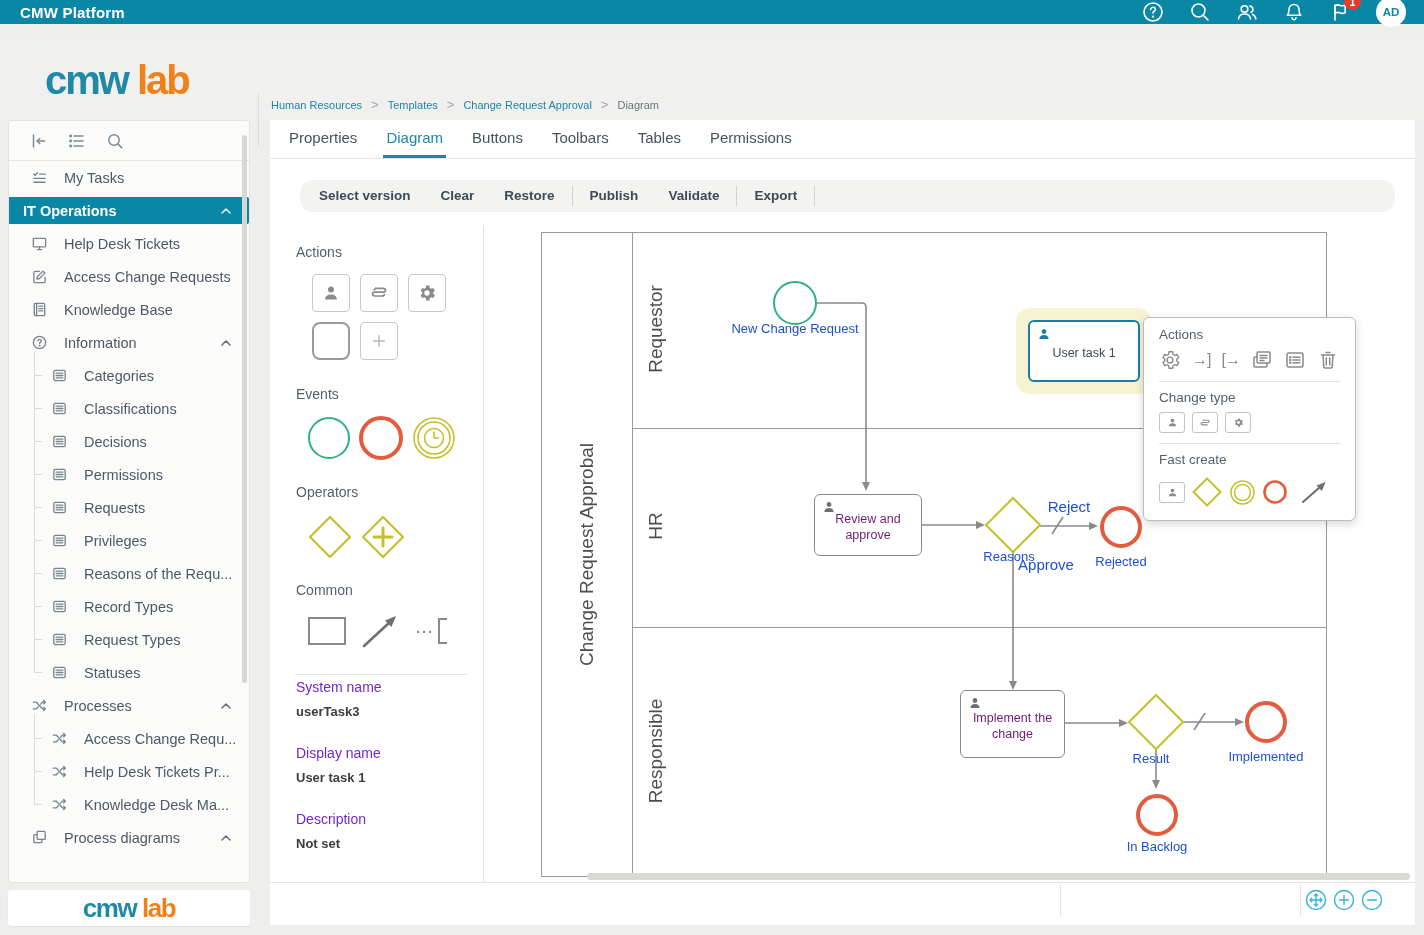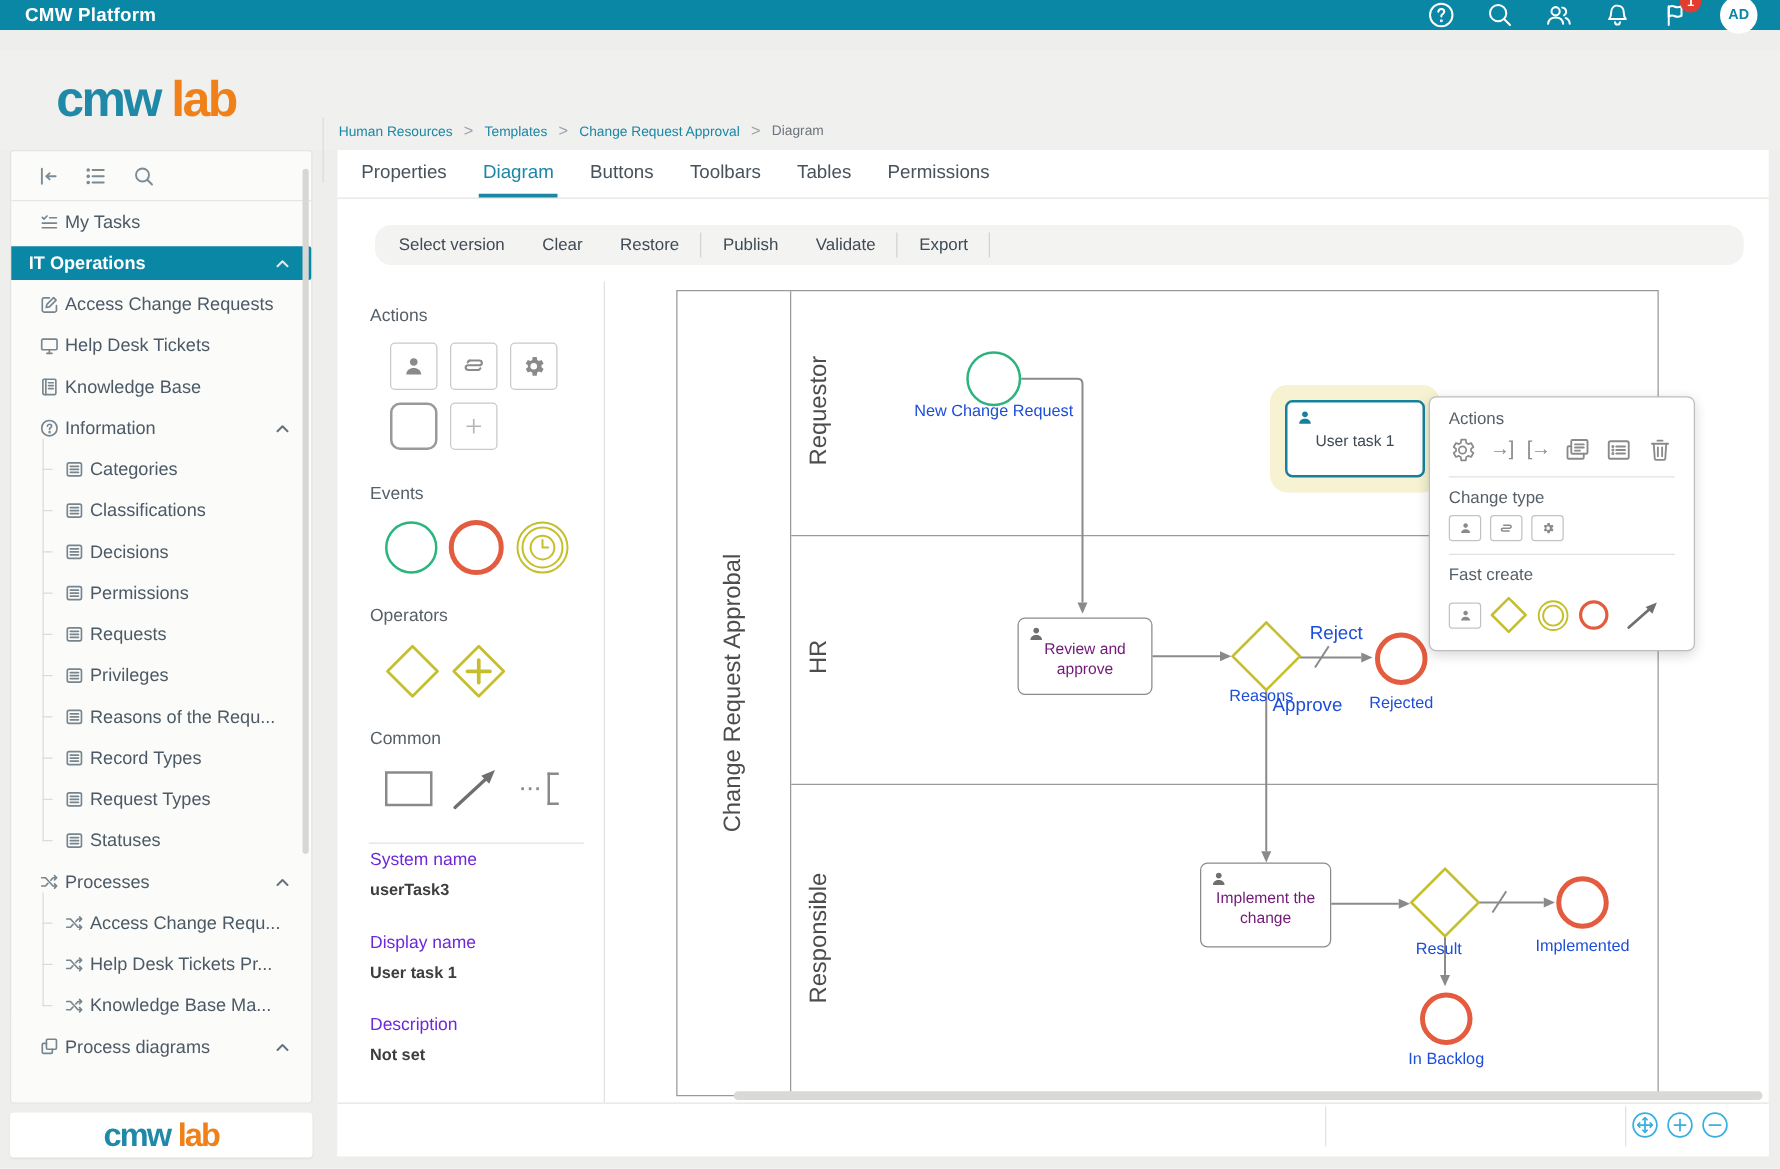--- a/index.html
+++ b/index.html
@@ -28,40 +28,40 @@
   .version { position:absolute; left:271px; top:80px; font-size:15px; color:#555c62; }
 
   
   .sidebar { position:absolute; left:8px; top:120px; width:242px; height:763px; background:#fbfbf9; border:1px solid #e4e4e2; border-radius:3px; }
   .sb-head { height:40px; border-bottom:1px solid #e6e6e4; display:flex; align-items:center; padding:0 14px 0 20px; color:#7c8a94; }
   .sb-head .hspace { margin-left:auto; }
   .hic { width:20px; height:20px; cursor:pointer; color:#7c8a94; }
   .hic svg { width:20px; height:20px; fill:none; stroke:currentColor; stroke-width:1.5; stroke-linecap:round; stroke-linejoin:round; }
   .hic + .hic { margin-left:18px; }
   .sb-scroll { position:absolute; right:2px; top:14px; width:5px; height:548px; border-radius:3px; background:#d7d7d5; }
-  .side-item { position:relative; display:flex; align-items:center; height:33px; padding:0 12px 0 22px; gap:4px; font-size:14.5px; color:#4b5a66; cursor:pointer; white-space:nowrap; }
+  .side-item { position:relative; display:flex; align-items:center; height:33px; padding:0 12px 0 22px; gap:16px; font-size:14.5px; color:#4b5a66; cursor:pointer; white-space:nowrap; }
   .side-item .ic { width:17px; height:17px; flex:none; color:#77858f; }
   .side-item .ic svg { width:17px; height:17px; fill:none; stroke:currentColor; stroke-width:1.4; stroke-linecap:round; stroke-linejoin:round; }
   .side-item.selected { background:#0b87a6; color:#fff; height:27px; margin:3px 0; padding-left:14px; font-weight:600; border-radius:0 2px 2px 0; }
   .side-item .chev { margin-left:auto; margin-right:4px; width:14px; height:14px; color:inherit; opacity:.85; }
   .side-item .chev svg { width:14px; height:14px; fill:none; stroke:currentColor; stroke-width:1.6; stroke-linecap:round; stroke-linejoin:round; }
   .side-item.sub { padding-left:42px; }
   .side-item.sub::before { content:""; position:absolute; left:25px; top:16px; width:8px; height:1px; background:#dcdcda; }
   .subgroup { position:relative; }
   .subgroup::before { content:""; position:absolute; left:25px; top:-8px; bottom:16px; width:1px; background:#dcdcda; }
   .sb-footer { position:absolute; left:8px; top:890px; width:242px; height:36px; background:#fff; border-radius:3px; box-shadow:0 1px 2px rgba(0,0,0,.06); display:flex; align-items:center; justify-content:center; font-size:26px; font-weight:800; letter-spacing:-1.5px; cursor:pointer; }
   .sb-footer .lt { color:#2089a8; } .sb-footer .lo { color:#f08019; margin-left:6px; }
 
   
   .main { position:absolute; left:270px; top:120px; width:1145px; height:805px; background:#fff; }
   .tabs { height:39px; border-bottom:1px solid #e3e3e1; display:flex; align-items:stretch; gap:23px; padding-left:16px; font-size:15px; color:#46525c; }
   .tab { display:flex; align-items:center; padding:0 3px; cursor:pointer; border-bottom:3px solid transparent; }
   .tab.active { color:#1b87a5; border-bottom-color:#1b87a5; }
 
-  .dtoolbar { position:absolute; left:30px; top:60px; width:1095px; height:32px; background:#f3f3f1; border-radius:13px; display:flex; align-items:center; font-size:13.5px; color:#3f4a54; padding:0 4px; }
+  .dtoolbar { position:absolute; left:30px; top:60px; width:1095px; height:32px; background:#f3f3f1; border-radius:13px; display:flex; align-items:center; font-size:13.5px; color:#3f4a54; padding:0 4px;font-weight:bold; }
   .dt-btn { padding:0 15px; cursor:pointer; line-height:32px; }
   .dt-sep { width:1px; height:20px; background:#d2d2d0; margin:0 2px; }
 
   
   .palette { position:absolute; left:25px; top:110px; width:188px; font-size:14px; color:#555f68; }
   .pal-label { margin:14px 0 14px 1px; }
   .pal-row { display:flex; align-items:center; gap:10px; padding-left:17px; }
   .pal-row + .pal-row { margin-top:10px; }
   .pal-btn { width:38px; height:38px; background:#fff; border:1px solid #c9c9c9; border-radius:4px; display:flex; align-items:center; justify-content:center; cursor:pointer; color:#8a8a8a; }
   .pal-btn svg { width:20px; height:20px; }
@@ -219,34 +219,34 @@
     <span class="chev">
         <svg viewBox="0 0 14 14">
           <path d="M3 9l4-4 4 4"></path>
         </svg>
       </span>
   </div>
 
   <div class="side-item">
     <span class="ic">
         <svg viewBox="0 0 18 18">
-          <path d="M15 10v4a1.5 1.5 0 01-1.5 1.5h-9A1.5 1.5 0 013 14V5a1.5 1.5 0 011.5-1.5H9"></path>
-          <path d="M12.6 3.3l2.1 2.1L9 11.1l-2.7.6.6-2.7z"></path>
-        </svg>
-      </span>
-    <span>Access Change Requests</span>
+          <rect x="2.5" y="3.5" width="13" height="9" rx="1"></rect>
+          <path d="M6.8 15.5h4.4M9 12.5v3"></path>
+        </svg>
+      </span>
+    <span>Help Desk Tickets</span>
   </div>
   <div class="side-item">
     <span class="ic">
         <svg viewBox="0 0 18 18">
-          <rect x="2.5" y="3.5" width="13" height="9" rx="1"></rect>
-          <path d="M6.8 15.5h4.4M9 12.5v3"></path>
-        </svg>
-      </span>
-    <span>Help Desk Tickets</span>
+          <path d="M15 10v4a1.5 1.5 0 01-1.5 1.5h-9A1.5 1.5 0 013 14V5a1.5 1.5 0 011.5-1.5H9"></path>
+          <path d="M12.6 3.3l2.1 2.1L9 11.1l-2.7.6.6-2.7z"></path>
+        </svg>
+      </span>
+    <span>Access Change Requests</span>
   </div>
   <div class="side-item">
     <span class="ic">
         <svg viewBox="0 0 18 18">
           <rect x="3.5" y="2.5" width="11" height="13" rx="1"></rect>
           <path d="M6 2.5v13M8.3 5.5h4M8.3 8h4M8.3 10.5h4"></path>
         </svg>
       </span>
     <span>Knowledge Base</span>
   </div>
@@ -389,21 +389,21 @@
           </svg>
         </span>
       <span>Help Desk Tickets Pr...</span>
     </div>
     <div class="side-item sub">
       <span class="ic">
           <svg viewBox="0 0 18 18">
             <path d="M2.5 5.5h3.2l6.4 7h3.1M13.4 10.7l1.8 1.8-1.8 1.8M2.5 12.5h3.2l2-2.2M10.2 7.6l1.9-2.1h3.1M13.4 3.7l1.8 1.8-1.8 1.8"></path>
           </svg>
         </span>
-      <span>Knowledge Base Ma...</span>
+      <span>Knowledge Desk Ma...</span>
     </div>
   </div>
 
   <div class="side-item">
     <span class="ic">
         <svg viewBox="0 0 18 18">
           <rect x="6.5" y="2.5" width="8.5" height="8.5" rx="1"></rect>
           <path d="M11.5 11v2.5a1 1 0 01-1 1H4a1 1 0 01-1-1V7a1 1 0 011-1h2.5"></path>
         </svg>
       </span>

